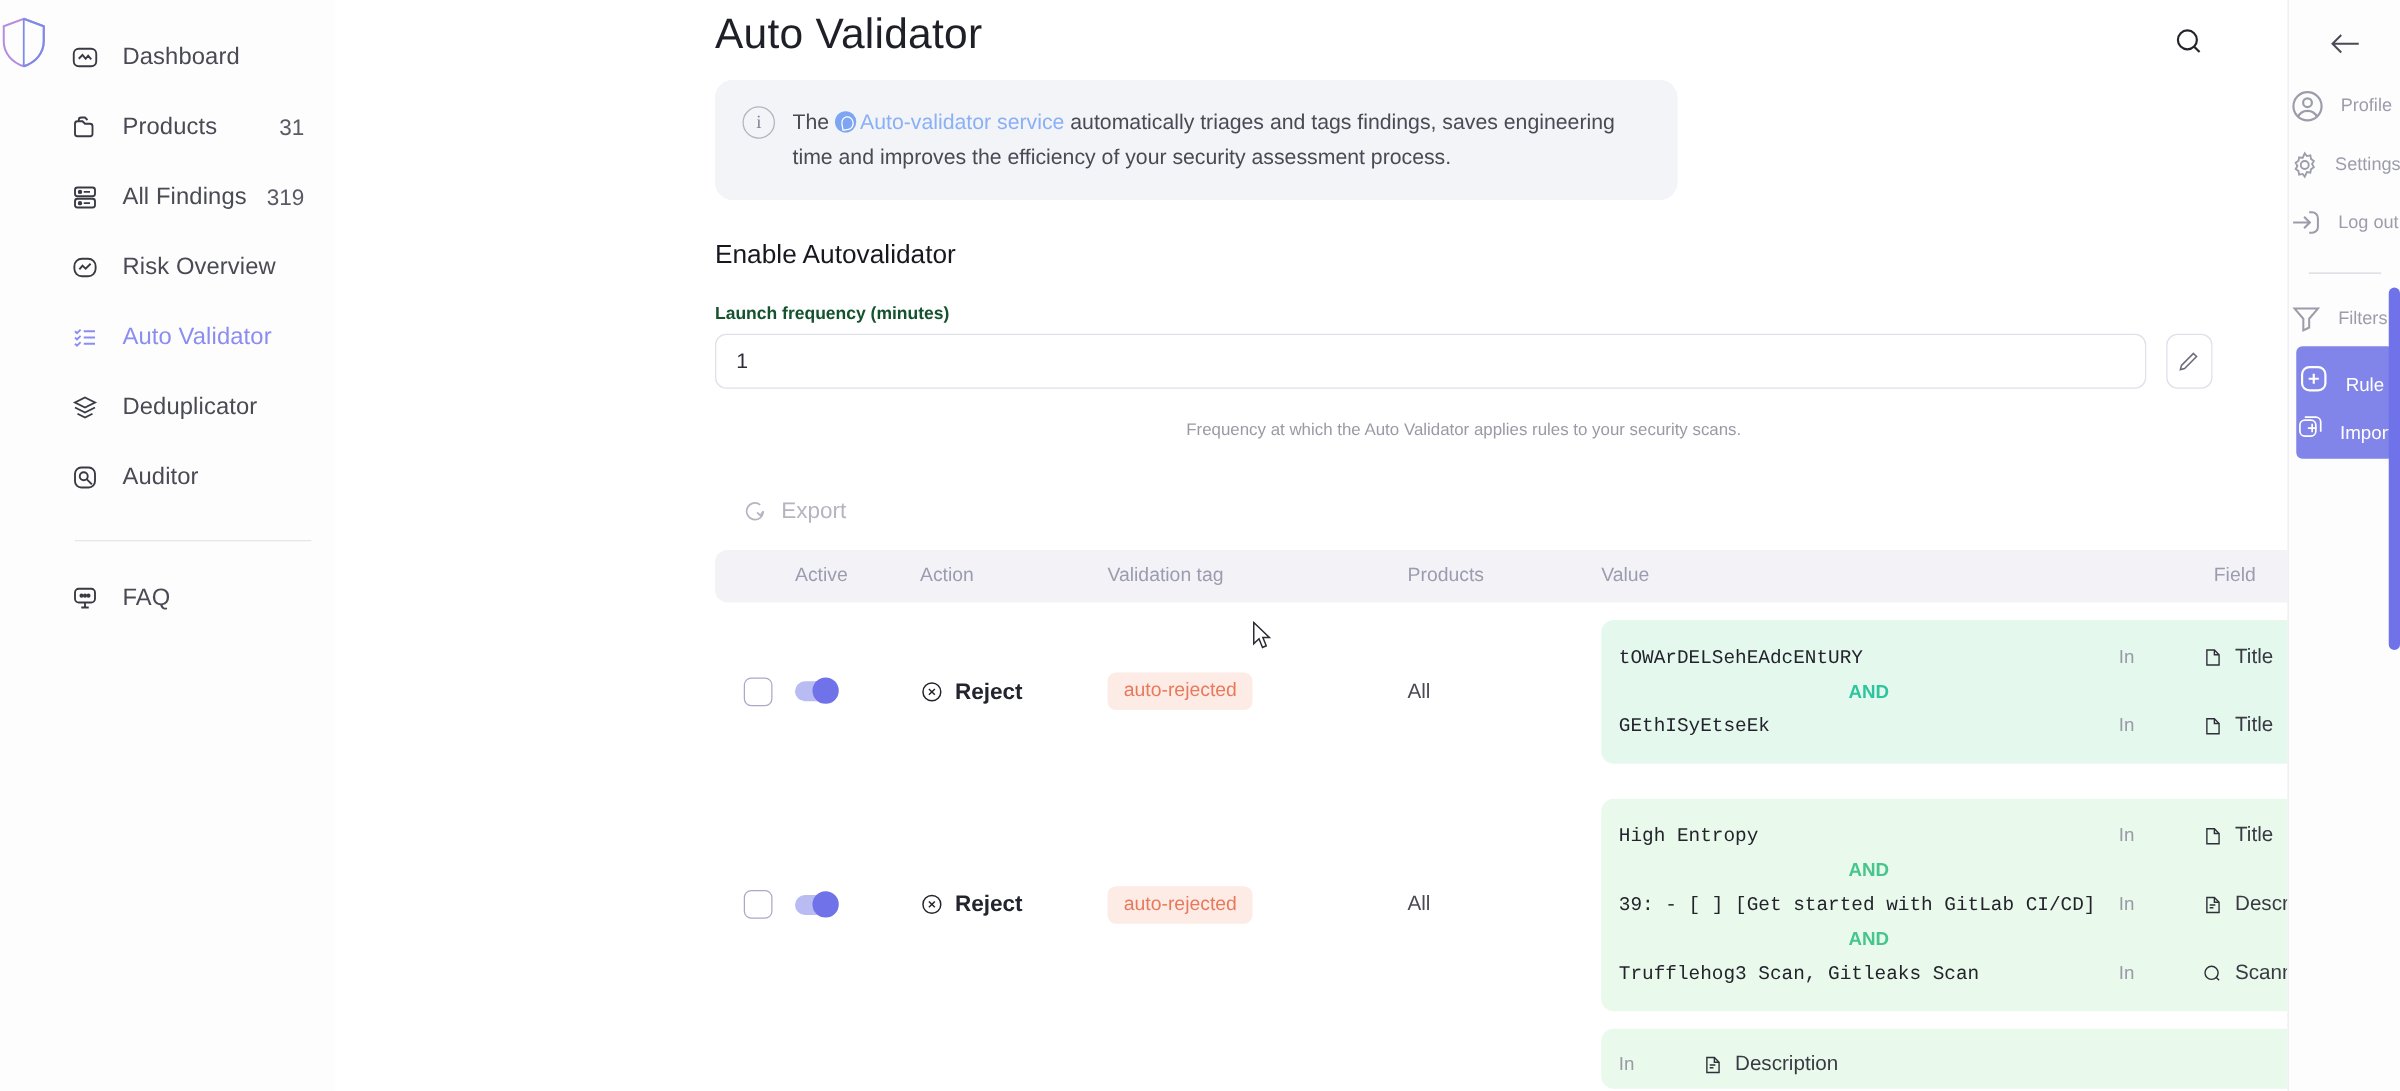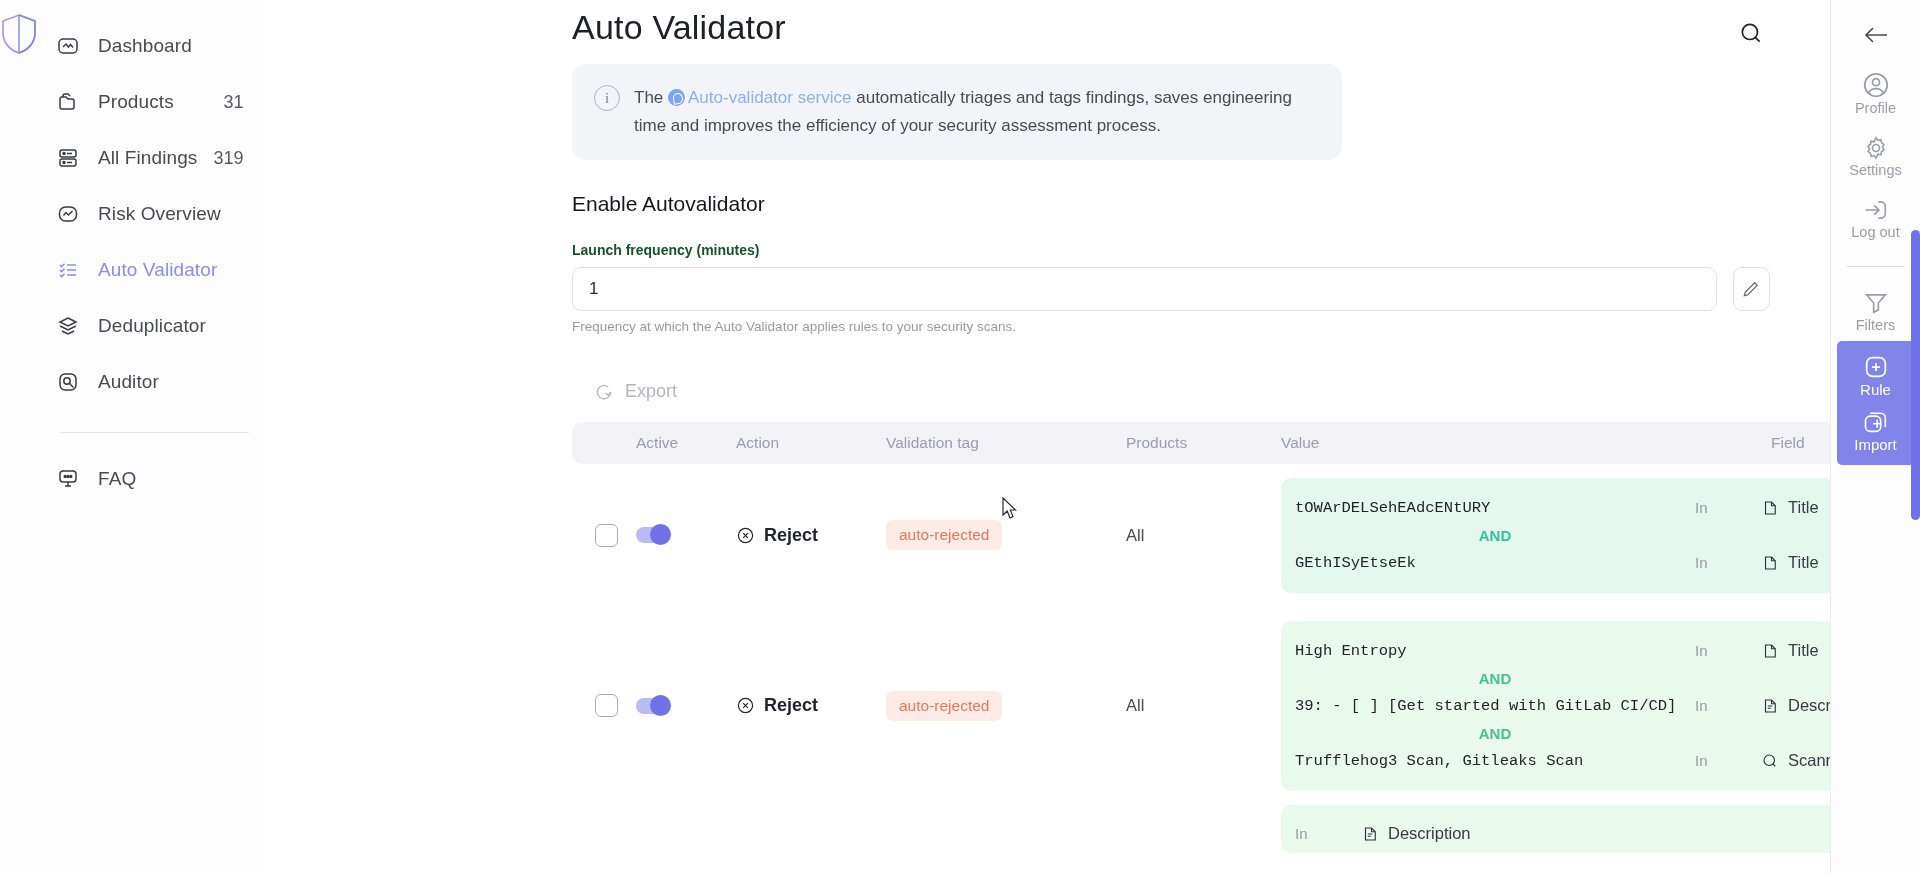--- a/index.html
+++ b/index.html
@@ -99,21 +99,21 @@
   .freq-row { display: flex; align-items: center; gap: 16px; margin-top: 9px; }
   .freq-input {
     width: 1355px; height: 44px; border: 1px solid #e0e0e8; border-radius: 9px;
     background: #fff; font-size: 17px; color: #2d2d38; padding: 0 16px;
     font-family: "Liberation Sans", sans-serif; outline: none;
   }
   .edit-btn {
     width: 44px; height: 44px; border: 1px solid #e0e0e8; border-radius: 9px;
     background: #fff; display: flex; align-items: center; justify-content: center; cursor: pointer;
   }
-  .freq-help { font-size: 13.5px; color: #9a9aa6; margin-top: 8px; }
+  .freq-help { font-size: 13.5px; color: #9a9aa6; margin-top: 25px; text-align: center; }
 
   .export-btn {
     display: inline-flex; align-items: center; gap: 11px; margin-top: 47px; margin-left: 22px;
     cursor: pointer;
   }
   .export-btn .export-label { font-size: 18px; color: #b5b5c2; }
 
   
   .table-wrap { margin-top: 16px; width: 1487px; }
   .thead {
@@ -167,27 +167,27 @@
 
   
   .rail {
     width: 90px; flex: 0 0 90px; height: 873px;
     background: #fdfdfd; border-left: 1px solid #ececf1;
     display: flex; flex-direction: column; align-items: center;
     position: relative;
   }
   .rail-back { margin-top: 18px; cursor: pointer; width: 40px; height: 34px; display:flex; align-items:center; justify-content:center;}
   .rail-item {
-    margin-top: 18px; display: flex; flex-direction: column; align-items: center;
-    gap: 0; cursor: pointer; width: 90px;
+    margin-top: 18px; display: flex; flex-direction: row; align-items: center;
+    gap: 12px; cursor: pointer; width: 90px;
   }
   .rail-item .rail-label { font-size: 14.5px; color: #9c9cab; }
   .rail-sep { width: 58px; height: 1px; background: #d8d8e0; margin: 26px 0 4px 0; }
   .rail-actions { margin-top: 8px; background: #8184e8; width: 78px; border-radius: 5px; padding: 10px 0 12px 0; }
-  .rail-actions .rail-item { margin-top: 10px; width: 78px; }
+  .rail-actions .rail-item { margin-top: 10px; width: 78px; align-items: flex-end; }
   .rail-actions .rail-item:first-child { margin-top: 2px; }
   .rail-actions .rail-label { color: #ffffff; font-size: 15px; }
   .scrollbar {
     position: absolute; right: 0px; top: 230px; width: 9px; height: 290px;
     background: #6f72e8; border-radius: 5px;
   }
 </style>
 </head>
 <body>
 

